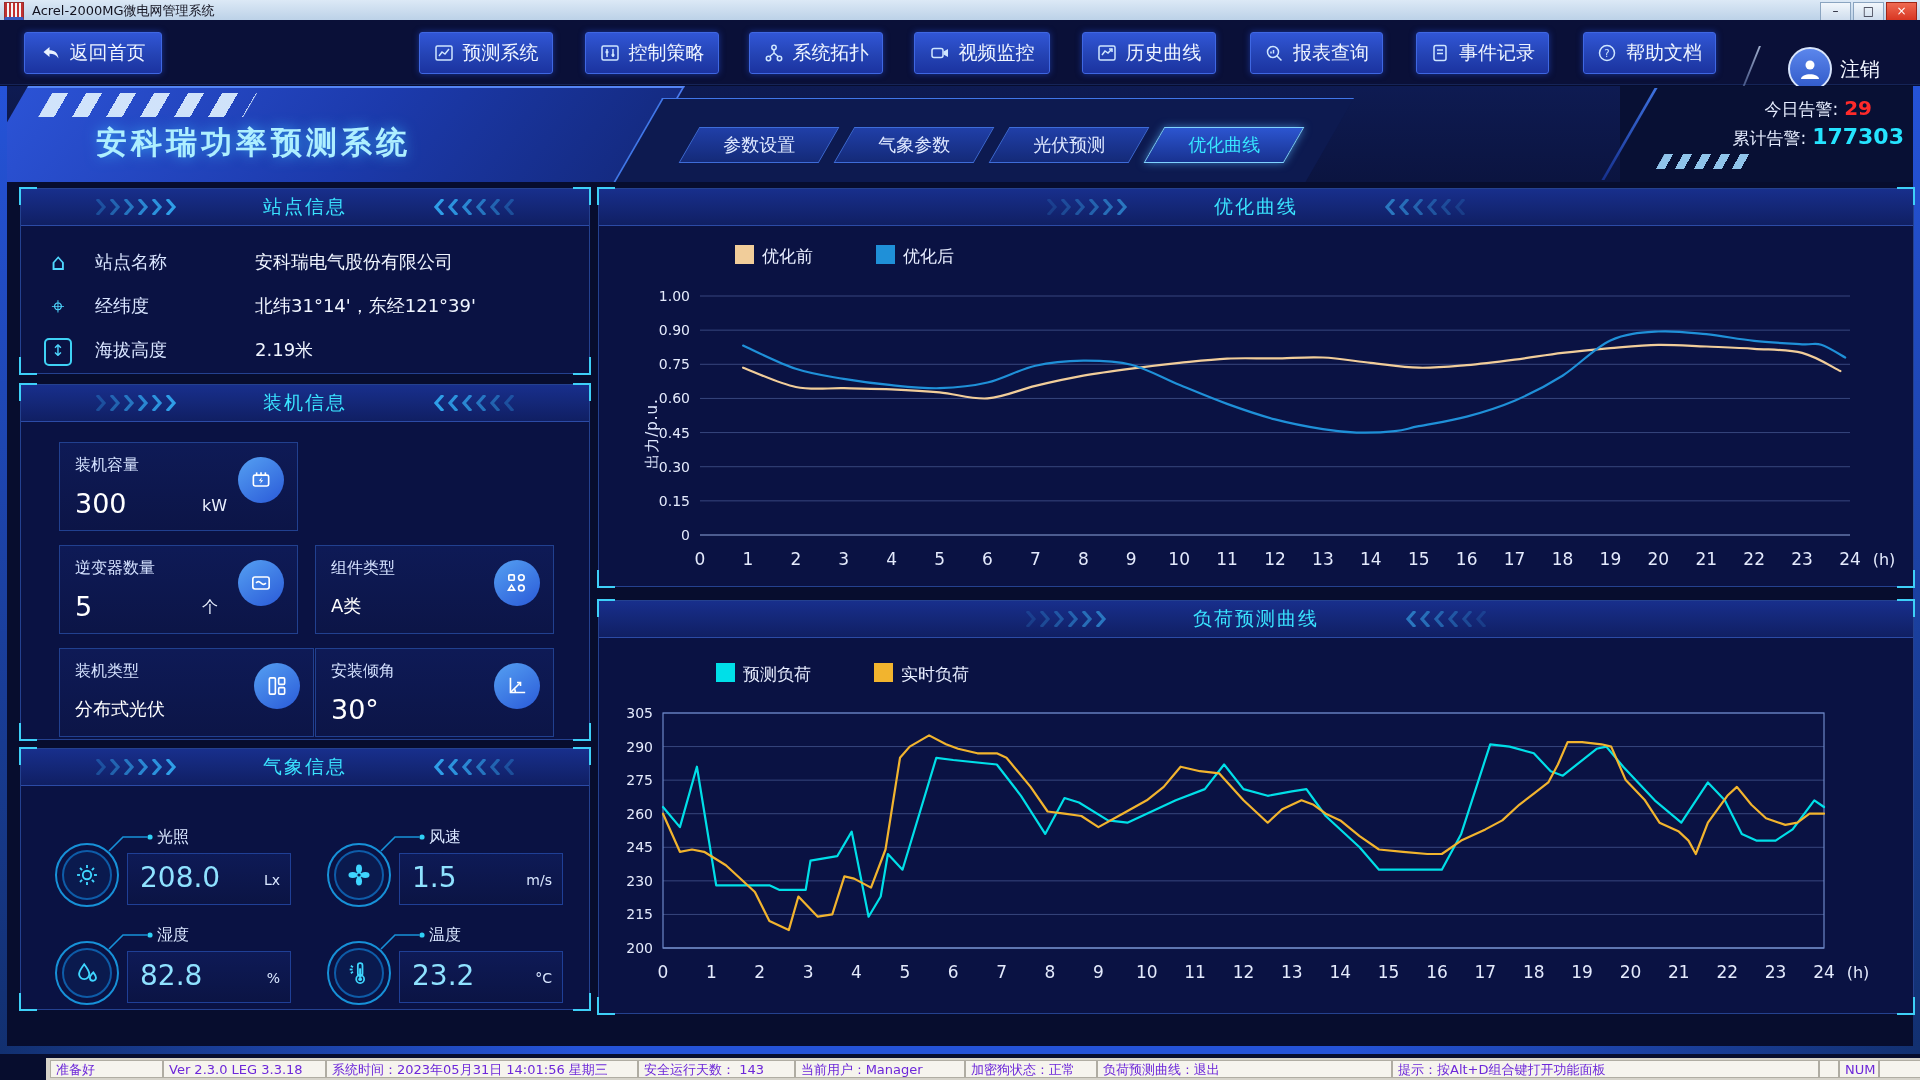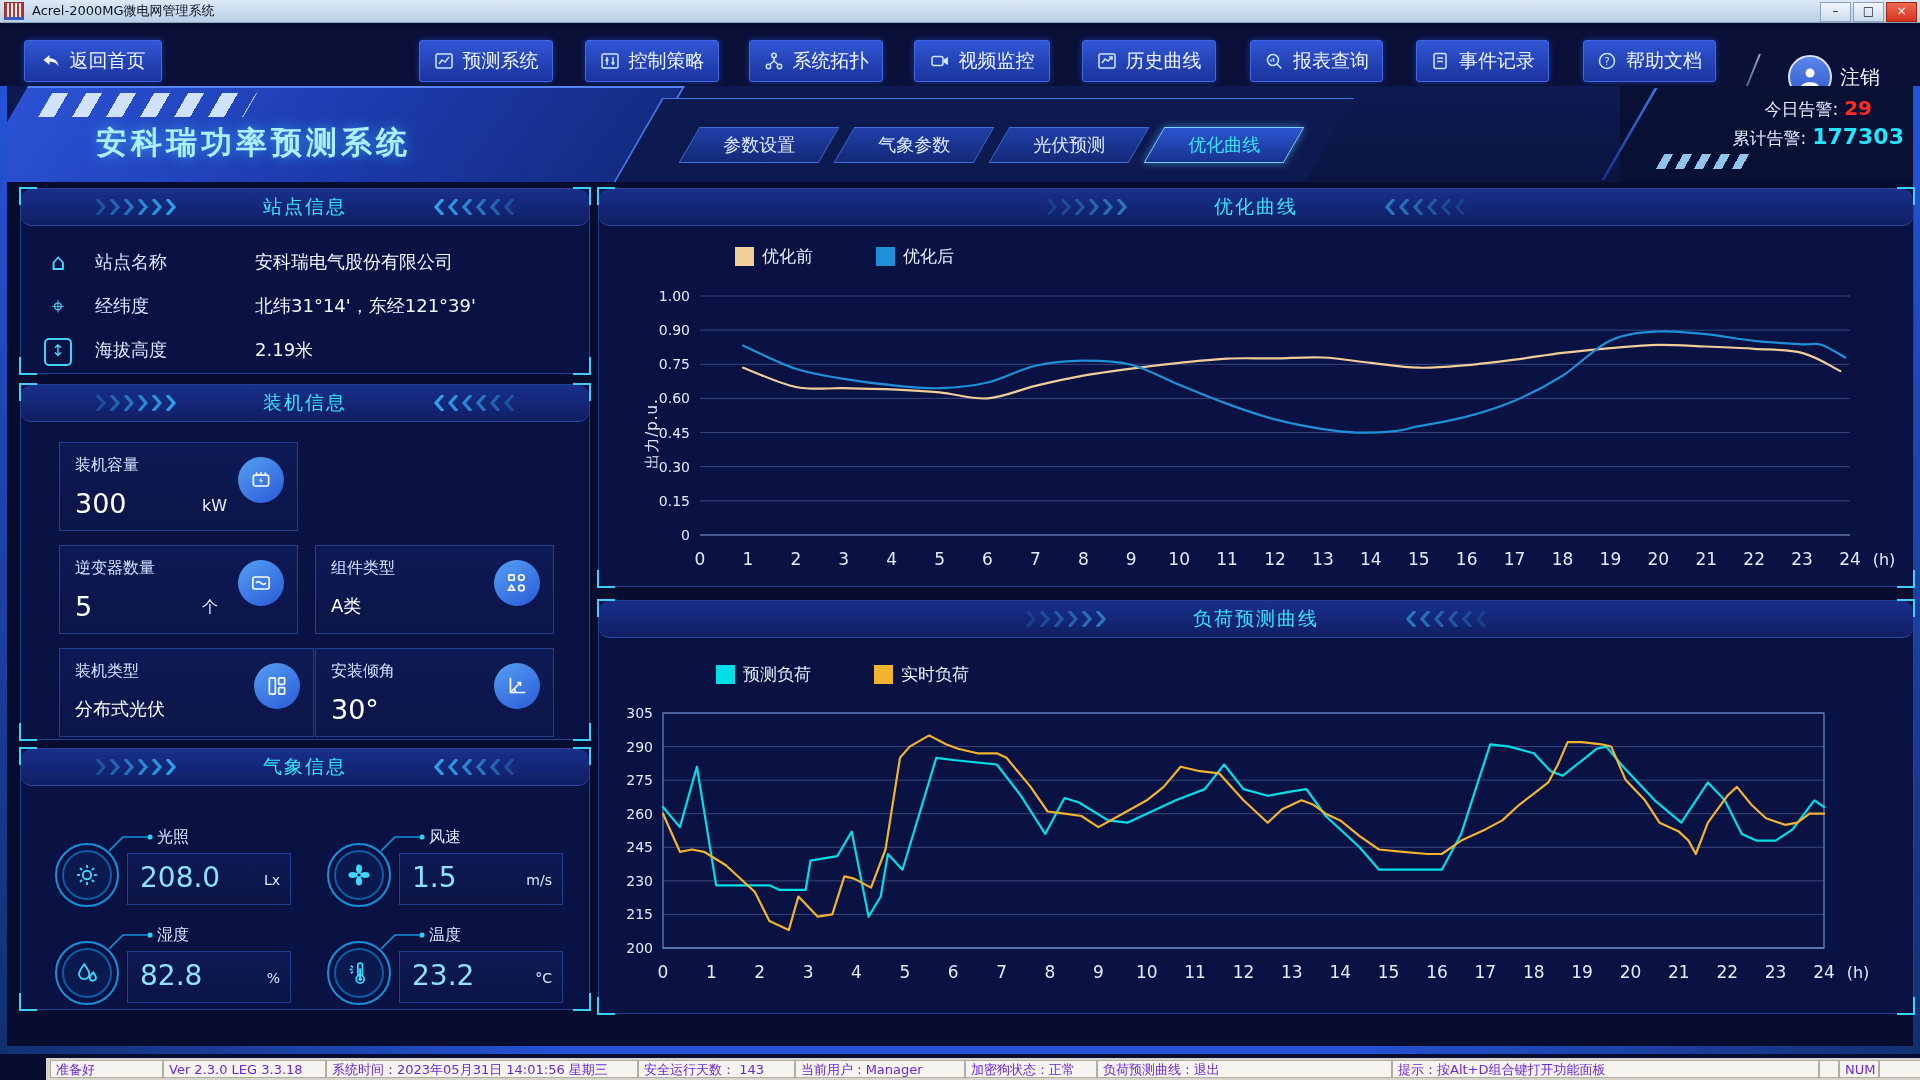--- a/index.html
+++ b/index.html
@@ -11,21 +11,21 @@
     border-bottom:1px solid #8aa4c0;}
   .appicon{width:18px;height:14px;margin:0 8px 0 4px;
     background:repeating-linear-gradient(90deg,#c23030 0 2px,#f4f6f8 2px 4px);
     border:1px solid #9a2c2c;border-bottom:3px solid #3a5bc0;}
   .title-text{font-size:13px;color:#12121f;}
   .winbtns{margin-left:auto;display:flex;height:18px;margin-right:3px;gap:2px;}
   .winbtn{width:29px;height:18px;font-size:12px;line-height:17px;text-align:center;
     background:linear-gradient(180deg,#f2f7fc,#ccdbec);border:1px solid #8aa4c0;color:#223;cursor:pointer;}
   .winbtn.close{background:linear-gradient(180deg,#ef6a52,#d6331f);color:#fff;border-color:#a02616;}
   
-  .nav{position:absolute;left:0;top:28px;width:1920px;height:64px;background:#0a1038;
+  .nav{position:absolute;left:0;top:20px;width:1920px;height:64px;background:#0a1038;
     border-bottom:1px solid #152457;}
   .navbtn{position:absolute;top:12px;height:40px;display:flex;align-items:center;justify-content:center;
     gap:9px;background:linear-gradient(180deg,#3156d6 0%,#2443b4 55%,#1b33a0 100%);
     border:1px solid #3f67e2;border-radius:3px;color:#eef4ff;font-size:19px;cursor:pointer;
     box-shadow:0 0 6px rgba(40,80,220,.55);}
   .nav-slash{position:absolute;left:1748px;top:26px;width:2px;height:54px;
     background:linear-gradient(180deg,rgba(210,228,255,.75),rgba(120,160,255,.25));transform:skewX(-22deg);}
   .avatar{position:absolute;left:1788px;top:27px;width:40px;height:40px;border-radius:50%;
     background:linear-gradient(180deg,#5b86ec,#30繁59c8);background:linear-gradient(180deg,#5b86ec,#3059c8);
     border:2px solid #d7e4fb;display:flex;align-items:center;justify-content:center;cursor:pointer;}
@@ -63,21 +63,21 @@
   .edge-b{position:absolute;left:0;top:1046px;width:1920px;height:8px;
     background:linear-gradient(90deg,#123070,#2553d8 30%,#2553d8 70%,#123070);}
   
   .panel{position:absolute;background:#0a1243;border:1px solid #24418f;}
   .corner{position:absolute;width:16px;height:16px;border:2px solid #3ed0f8;z-index:5;}
   .c-tl{top:-2px;left:-2px;border-right:none;border-bottom:none;}
   .c-tr{top:-2px;right:-2px;border-left:none;border-bottom:none;}
   .c-bl{bottom:-2px;left:-2px;border-right:none;border-top:none;}
   .c-br{bottom:-2px;right:-2px;border-left:none;border-top:none;}
   .panel-header{height:36px;background:linear-gradient(180deg,#182f8c,#101f63);
-    border-bottom:1px solid #2c4ba6;display:flex;align-items:center;justify-content:center;gap:70px;border-radius:10px;}
+    border-bottom:1px solid #2c4ba6;display:flex;align-items:center;justify-content:center;gap:70px;}
   .panel-title{color:#3ae4ff;font-size:19px;letter-spacing:2px;white-space:nowrap;}
   .chev{flex:none;}
   
   .info-rows{padding-top:14px;}
   .info-row{display:flex;align-items:center;height:44px;}
   .info-ic{width:74px;text-align:center;color:#4fd8ff;font-size:23px;}
   .info-ic .boxed{display:inline-block;width:24px;height:24px;line-height:22px;font-size:16px;
     border:2px solid #3fd2f5;border-radius:5px;}
   .info-label{width:160px;font-size:18px;color:#d9e5ff;}
   .info-value{font-size:18px;color:#f0f5ff;}
@@ -96,21 +96,21 @@
   .ring .inner{position:absolute;inset:5px;border:2px solid #0e5ca8;border-radius:50%;background:#0a1a4e;
     display:flex;align-items:center;justify-content:center;}
   .conn{position:absolute;left:52px;top:2px;}
   .glabel{position:absolute;left:102px;top:-2px;font-size:16px;color:#dae7ff;}
   .vbox{position:absolute;left:72px;top:24px;width:162px;height:50px;
     background:linear-gradient(180deg,#0e1a56,#0b1444);border:1px solid #1f3f96;}
   .vnum{position:absolute;left:12px;top:7px;font-size:28px;color:#8fe2ff;}
   .vunit{position:absolute;right:10px;top:18px;font-size:14px;color:#dae7ff;}
   
   .legend{position:absolute;display:flex;gap:28px;align-items:center;font-size:17px;color:#e8eeff;z-index:4;}
-  .legend .item{display:flex;align-items:center;cursor:pointer;padding-left:35px;}
+  .legend .item{display:flex;align-items:flex-start;cursor:pointer;padding-left:35px;}
   .legend .sw{width:19px;height:19px;margin-right:8px;display:inline-block;}
   .ylab{position:absolute;left:18px;top:235px;transform:rotate(-90deg);font-size:15px;color:#dfe8ff;letter-spacing:1px;}
   .chart-svg{position:absolute;left:0;}
   
   .statusbar{position:absolute;left:0;top:1058px;width:1920px;height:22px;background:#d6d3ca;
     display:flex;align-items:center;padding:0 4px;box-sizing:border-box;font-size:13px;color:#6d28d9;margin-left:46px;}
   .scell{height:18px;line-height:18px;background:#f6f4ee;border:1px solid #b0ada3;
     padding:0 5px;box-sizing:border-box;overflow:hidden;white-space:nowrap;}
 </style>
 </head>

